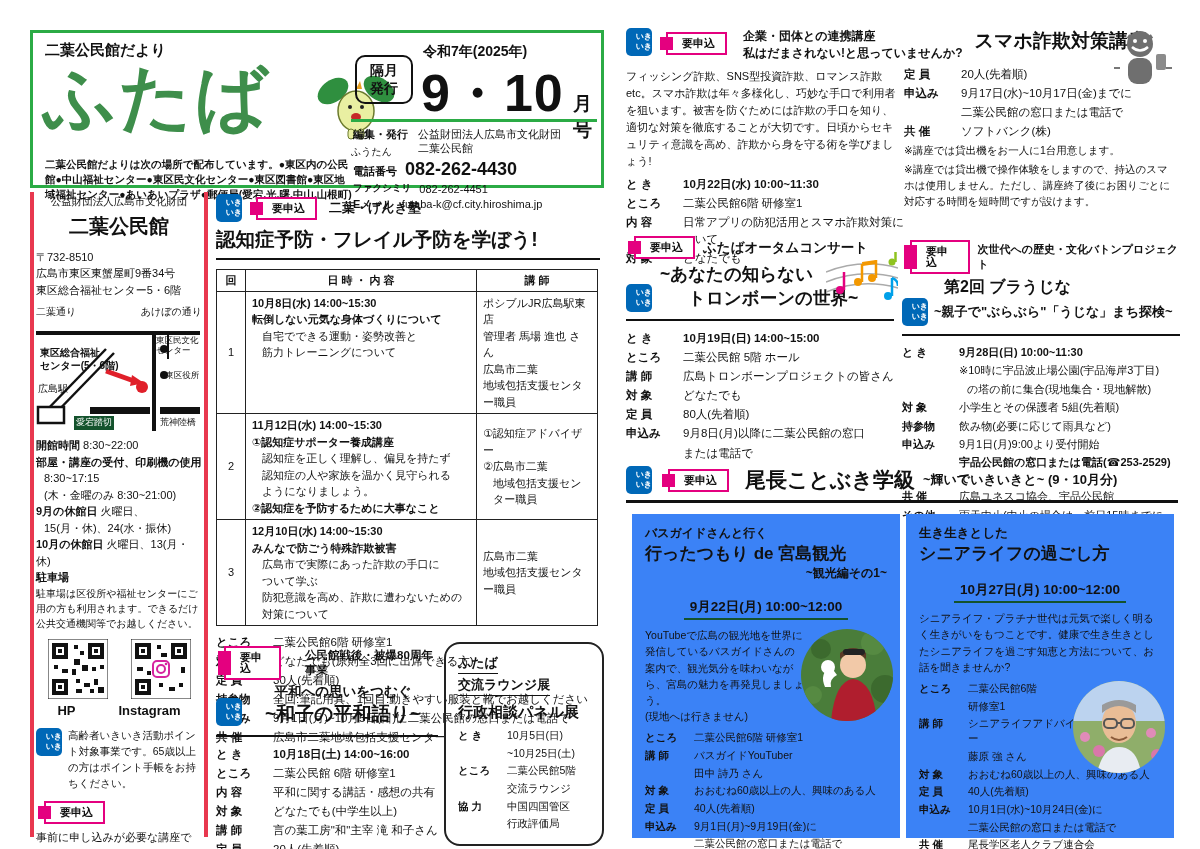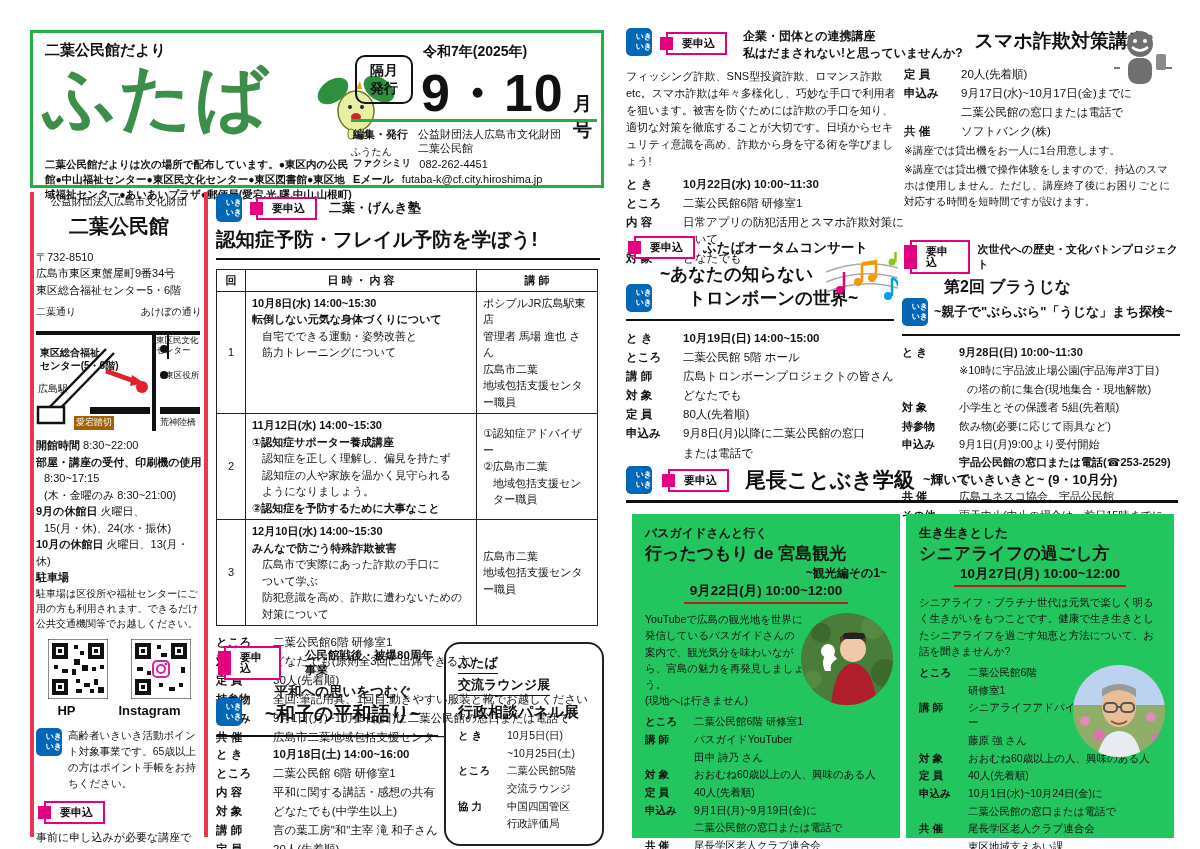--- a/index.html
+++ b/index.html
@@ -26,22 +26,22 @@
   .rule{border-bottom:2.5px solid #111;padding-bottom:5px;margin-bottom:9px;}
   
   .redbar{width:3.5px;background:#e8384f;}
   .side{left:36px;top:194px;width:166px;font-size:11px;line-height:1.5;}
   
   .gtable{border-collapse:collapse;font-size:11px;line-height:1.5;width:382px;}
   .gtable th,.gtable td{border:1.6px solid #222;padding:3px 6px;vertical-align:top;}
   .gtable th{font-weight:700;text-align:center;padding:2px;}
   .lounge{border:2px solid #222;border-radius:16px;padding:10px 12px;}
   .ul1{border-bottom:1.6px solid #111;display:table;padding-bottom:1px;}
-  .greenbox{background:#22c55e;padding:11px 13px;box-sizing:border-box;}
-  .datebar{border-bottom:2px solid #b91c1c;display:table;margin:0 auto 7px;padding:0 6px 2px;
+  .greenbox{background:#3b82f6;padding:11px 13px;box-sizing:border-box;}
+  .datebar{border-bottom:2px solid #14532d;display:table;margin:16px auto 7px;padding:0 6px 2px;
            font-size:13.5px;font-weight:700;}
   .qr{width:60px;height:60px;}
 </style>
 </head>
 <body>
 
 <div class="abs hdr">
   <div class="abs" style="left:12px;top:8px;font-size:15px;font-weight:700;">二葉公民館だより</div>
   <div class="abs logo" style="left:10px;top:28px;">ふたば</div>
   <svg class="abs" style="left:282px;top:36px;" width="82" height="80" viewBox="0 0 82 80">
@@ -68,20 +68,24 @@
   <div class="abs" style="left:540px;top:58px;font-size:19px;font-weight:800;">月号</div>
   <div class="abs greenline" style="left:318px;top:86px;width:246px;"></div>
 
   <div class="abs" style="left:320px;top:94px;font-size:11px;line-height:1.3;">
     <div style="display:flex;gap:10px;font-family:Liberation Serif, serif;">
       <span class="b">編集・発行</span>
       <span>
         <div>公益財団法人広島市文化財団</div>
         <div>二葉公民館</div>
       </span>
+    </div>
+    <div style="display:flex;gap:8px;align-items:baseline;margin-top:2px;">
+      <span class="b">電話番号</span>
+      <span style="font-size:18px;font-weight:600;">082-262-4430</span>
     </div>
     <div style="display:flex;gap:8px;margin-top:1px;">
       <span class="b" style="font-size:9.5px;">ファクシミリ</span>
       <span>082-262-4451</span>
     </div>
     <div style="display:flex;gap:8px;margin-top:1px;">
       <span class="b">Eメール</span>
       <span>futaba-k@cf.city.hiroshima.jp</span>
     </div>
   </div>
@@ -115,21 +119,21 @@
       <path d="M96 56 l12 8 l-14 3 z" fill="#e0202a"></path>
       <circle cx="106" cy="68" r="6" fill="#e0202a"></circle>
       <circle cx="128" cy="30" r="4" fill="#111"></circle>
       <circle cx="128" cy="56" r="4" fill="#111"></circle>
     </svg>
     <div class="abs" style="right:0;top:16px;width:44px;font-size:8.5px;line-height:1.2;">東区民文化センター</div>
     <div class="abs b" style="left:4px;top:26px;font-size:10px;">東区総合福祉</div>
     <div class="abs b" style="left:4px;top:39px;font-size:10px;">センター(5・6階)</div>
     <div class="abs" style="left:124px;top:50px;font-size:8.5px;width:40px;">●東区役所</div>
     <div class="abs" style="left:2px;top:62px;font-size:10px;">広島駅</div>
-    <div class="abs" style="left:38px;top:97px;font-size:9px;color:#fff;background:#a16207;padding:0 2px;">愛宕踏切</div>
+    <div class="abs" style="left:38px;top:97px;font-size:9px;color:#fff;background:#14532d;padding:0 2px;">愛宕踏切</div>
     <div class="abs" style="left:124px;top:97px;font-size:9px;">荒神陸橋</div>
   </div>
 
   <div style="margin-top:6px;"><span class="b">開館時間</span>
     <span>8:30~22:00</span></div>
   <div class="b">部屋・講座の受付、印刷機の使用</div>
   <div style="padding-left:8px;">8:30~17:15</div>
   <div style="padding-left:8px;">(木・金曜のみ 8:30~21:00)</div>
   <div><span class="b">9月の休館日</span>
     <span>火曜日、</span></div>

